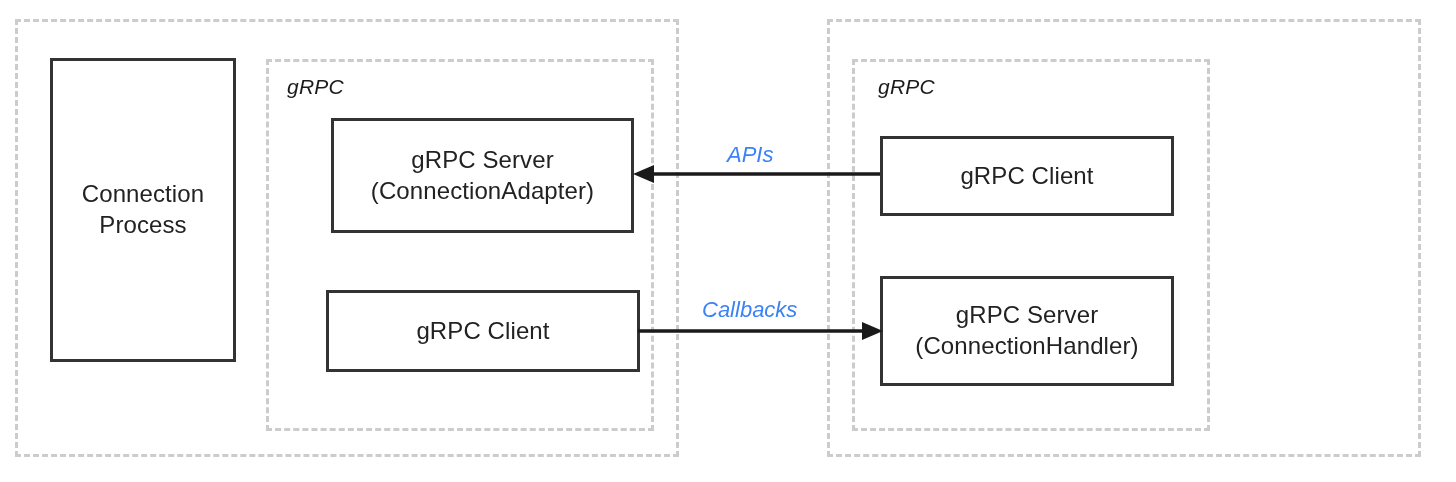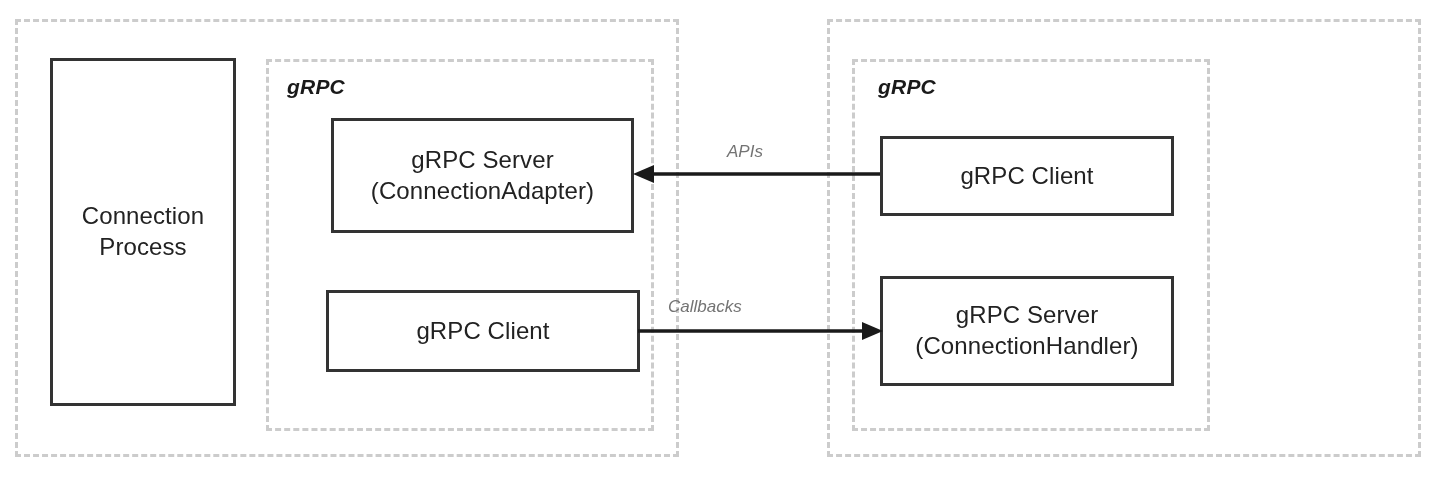--- a/index.html
+++ b/index.html
@@ -38,46 +38,46 @@
     font-size: 24px;
     line-height: 1.28;
     color: #222222;
     white-space: pre-line;
     letter-spacing: 0.1px;
   }
   .group-label {
     position: absolute;
     font-family: "Liberation Sans", sans-serif;
     font-style: italic;
-    font-weight: bold;
+    font-weight: normal;
     font-size: 21px;
     color: #1a1a1a;
     letter-spacing: 0.2px;
   }
   .edge-label {
     position: absolute;
     font-family: "Liberation Sans", sans-serif;
     font-style: italic;
-    font-size: 17px;
-    color: #737373;
+    font-size: 22px;
+    color: #3b82f6;
     white-space: nowrap;
   }
   .arrow-svg {
     position: absolute;
     overflow: visible;
   }
 </style>
 </head>
 <body>
 
 <div id="canvas">
 
   <div class="dashed-box" style="left:15px; top:19px; width:664px; height:438px;"></div>
 
-  <div class="solid-box" style="left:50px; top:58px; width:186px; height:348px;">
+  <div class="solid-box" style="left:50px; top:58px; width:186px; height:304px;">
     <span class="box-label">Connection
 Process</span>
   </div>
 
   <div class="dashed-box" style="left:266px; top:59px; width:388px; height:372px;"></div>
   <div class="group-label" style="left:287px; top:75px;">gRPC</div>
 
   <div class="solid-box" style="left:331px; top:118px; width:303px; height:115px;">
     <span class="box-label">gRPC Server
 (ConnectionAdapter)</span>
@@ -105,15 +105,15 @@
   <svg class="arrow-svg" style="left:630px; top:160px;" width="255" height="30" viewBox="0 0 255 30">
     <line x1="250" y1="14" x2="20" y2="14" stroke="#1a1a1a" stroke-width="3.5"></line>
     <polygon points="3,14 24,5 24,23" fill="#1a1a1a"></polygon>
   </svg>
   <div class="edge-label" style="left:727px; top:142px;">APIs</div>
 
   <svg class="arrow-svg" style="left:636px; top:317px;" width="250" height="30" viewBox="0 0 250 30">
     <line x1="2" y1="14" x2="228" y2="14" stroke="#1a1a1a" stroke-width="3.5"></line>
     <polygon points="247,14 226,5 226,23" fill="#1a1a1a"></polygon>
   </svg>
-  <div class="edge-label" style="left:668px; top:297px;">Callbacks</div>
+  <div class="edge-label" style="left:702px; top:297px;">Callbacks</div>
 
 </div>
 
 </body></html>

